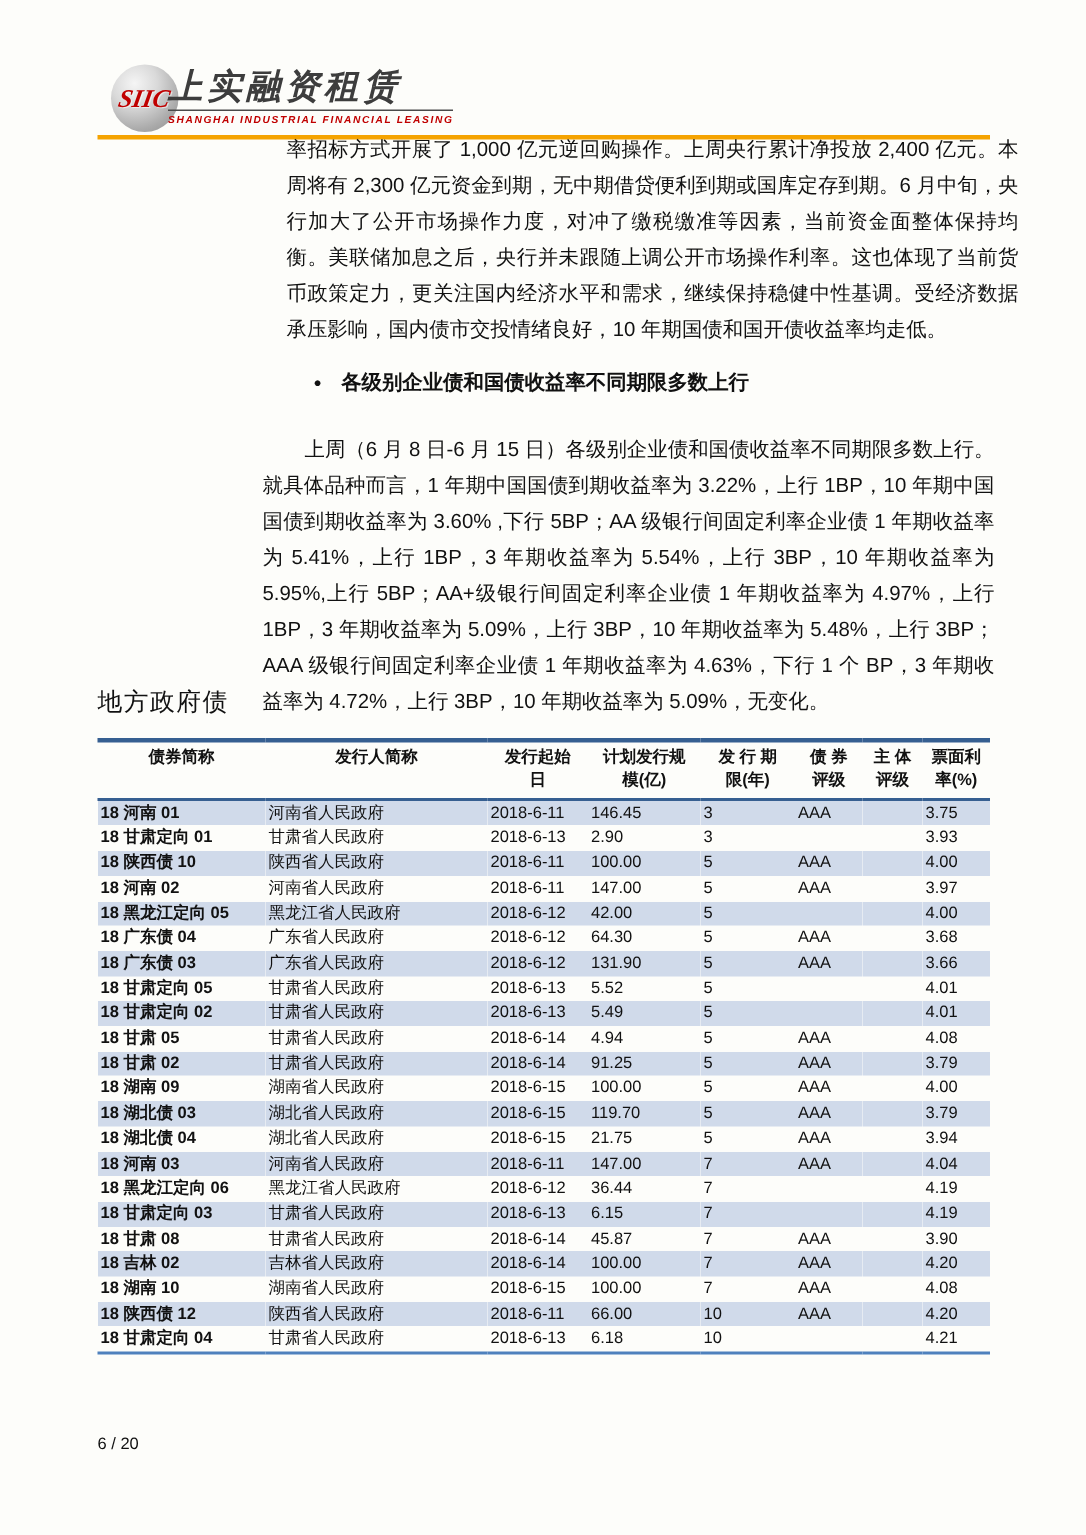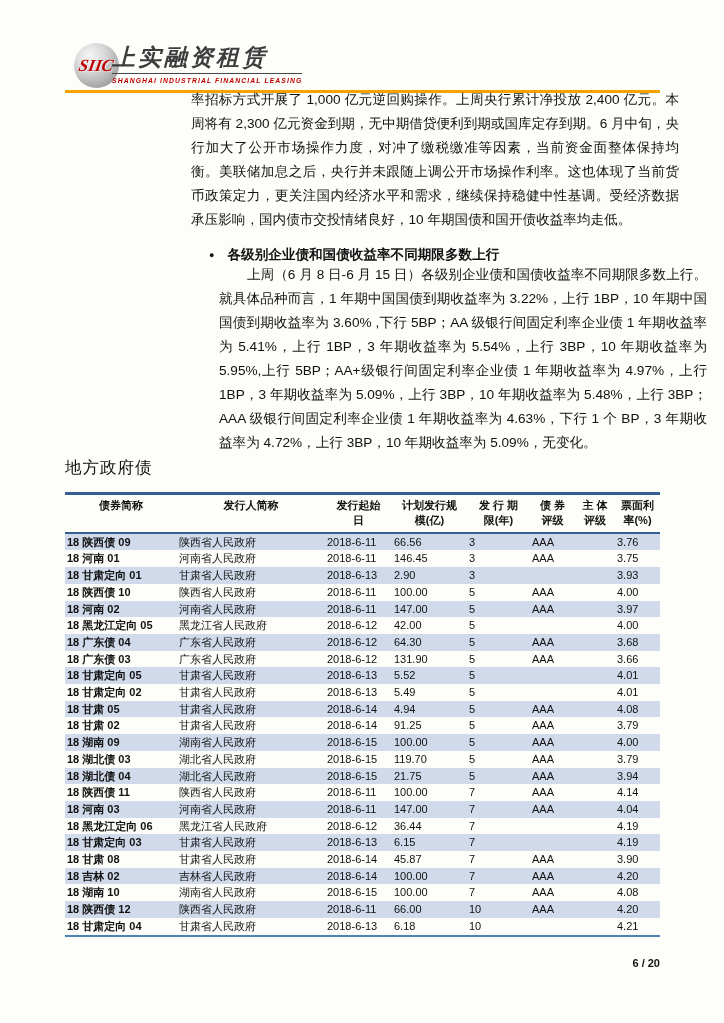--- a/index.html
+++ b/index.html
@@ -30,21 +30,21 @@
     white-space:nowrap; font-weight:bold;
   }
   .header-rule { position:absolute; left:65px; top:90px; width:595px; height:3px; background:var(--accent); }
 
   
   .para {
     position:absolute; left:175px; width:488px; margin:0;
     font-size:13.6px; line-height:24px; text-align:justify; color:#111;
   }
   .para-1 { top:88px;margin-left:16px; }
-  .para-2 { top:263px; text-indent:28px;margin-left:44px; }
+  .para-2 { top:288px; text-indent:28px; }
   .bullet-heading {
     position:absolute; left:209px; top:246px; display:flex; align-items:center; gap:13px;
     font-size:13.6px; font-weight:bold; color:#111;
   }
   .bullet-dot { font-size:9px; line-height:1; }
   .section-heading {
     position:absolute; left:65px; top:457px; margin:0;
     font-size:16.5px; font-weight:normal; letter-spacing:1px; color:#111;
   }
 
@@ -62,22 +62,22 @@
   .bond-table td {
     font-size:11px; color:#111; padding:0 2px; height:16.7px; line-height:16.7px;
     white-space:nowrap; overflow:hidden; vertical-align:middle;
   }
   .bond-table td:first-child { font-weight:bold; }
   .bond-table tbody tr:nth-child(odd) { background:var(--stripe); }
   .bond-table tbody tr:last-child td { border-bottom:2.5px solid var(--tborder2); }
 
   
   .page-footer {
-    position:absolute; left:65px; top:957px; width:595px; text-align:right;
-    font-size:11px; font-weight:bold; color:#111;
+    position:absolute; left:65px; top:957px; width:595px; text-align:left;
+    font-size:11px; font-weight:normal; color:#111;
   }
 </style>
 </head>
 <body>
 
 <div class="page" style="--accent: #F5A300; --logo-red: #C00000; --tborder: #365F91; --tborder2: #4F81BD; --stripe: #D0DAEA;">
 
   <div class="logo-globe">
     <span class="logo-siic">SIIC</span>
   </div>
@@ -122,30 +122,20 @@
           <th>债 券
 评级</th>
           <th>主 体
 评级</th>
           <th>票面利
 率(%)</th>
         </tr>
     </thead>
     <tbody id="table-body">
         <tr>
-          <td>18 陕西债 09</td>
-          <td>陕西省人民政府</td>
-          <td>2018-6-11</td>
-          <td>66.56</td>
-          <td>3</td>
-          <td>AAA</td>
-          <td></td>
-          <td>3.76</td>
-        </tr>
-        <tr>
           <td>18 河南 01</td>
           <td>河南省人民政府</td>
           <td>2018-6-11</td>
           <td>146.45</td>
           <td>3</td>
           <td>AAA</td>
           <td></td>
           <td>3.75</td>
         </tr>
         <tr>
@@ -272,30 +262,20 @@
           <td>18 湖北债 04</td>
           <td>湖北省人民政府</td>
           <td>2018-6-15</td>
           <td>21.75</td>
           <td>5</td>
           <td>AAA</td>
           <td></td>
           <td>3.94</td>
         </tr>
         <tr>
-          <td>18 陕西债 11</td>
-          <td>陕西省人民政府</td>
-          <td>2018-6-11</td>
-          <td>100.00</td>
-          <td>7</td>
-          <td>AAA</td>
-          <td></td>
-          <td>4.14</td>
-        </tr>
-        <tr>
           <td>18 河南 03</td>
           <td>河南省人民政府</td>
           <td>2018-6-11</td>
           <td>147.00</td>
           <td>7</td>
           <td>AAA</td>
           <td></td>
           <td>4.04</td>
         </tr>
         <tr>

